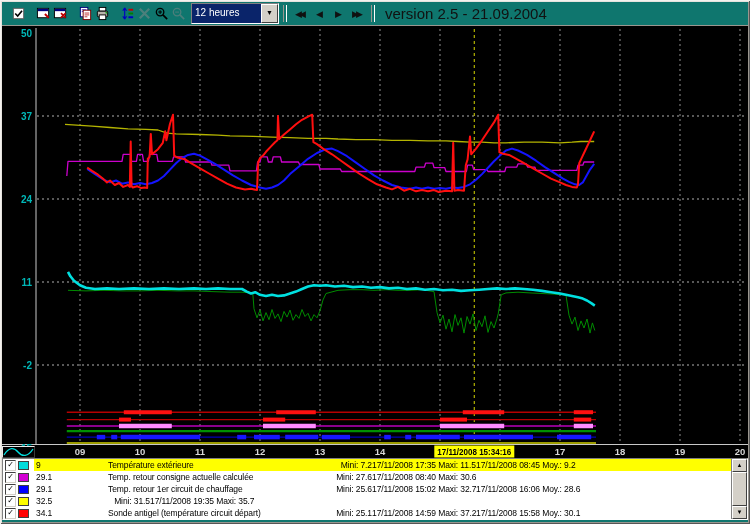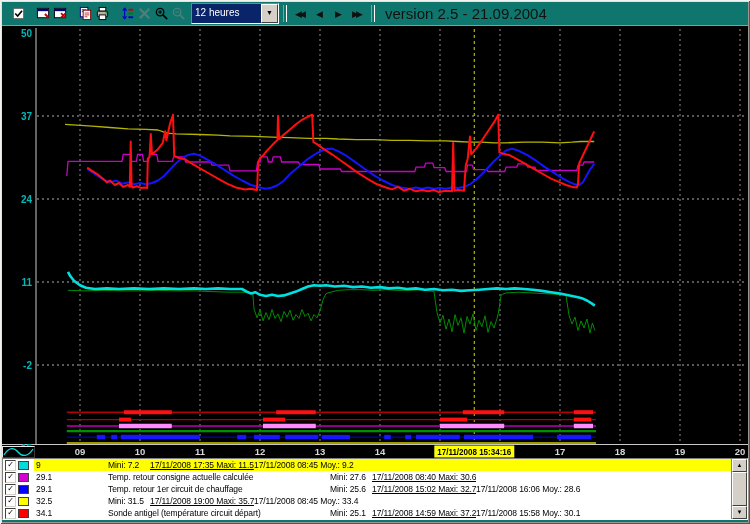--- a/index.html
+++ b/index.html
@@ -35,22 +35,22 @@
   .lrow{height:12px;display:flex;align-items:stretch;font-size:8.5px;letter-spacing:-0.1px;color:#000;white-space:nowrap;background:#fff;}
   .cbwrap{width:15px;display:flex;align-items:center;justify-content:center;background:#fff;flex:0 0 auto;}
   .cb{width:9px;height:9px;background:#fff;border:1px solid;border-color:#404040 #d4d0c8 #d4d0c8 #404040;font-size:8px;line-height:8px;text-align:center;color:#000;}
   .swwrap{width:16px;display:flex;align-items:center;justify-content:flex-start;background:#fff;flex:0 0 auto;}
   .sw{width:11px;height:9px;border:1px solid #404040;box-sizing:border-box;}
   .rowrest{flex:1;display:flex;align-items:center;overflow:hidden;}
   .lrow.selected .rowrest{background:#ffff00;}
   .cell{display:inline-block;overflow:hidden;flex:0 0 auto;}
   .c-val{width:74px;padding-left:2px;box-sizing:border-box;}
   .c-lbl{width:222px;}
-  .c-mini{width:42px;}
-  .c-maxi{width:104px;text-decoration:underline;}
+  .c-mini{width:42px;text-align:right;}
+  .c-maxi{width:104px;}
   .c-moy{flex:1 1 auto;}
   .vscroll{width:15px;border-left:1px solid #808080;background:#e8e6e0;display:flex;flex-direction:column;flex:0 0 auto;}
   .sbtn{height:13px;background:#d4d0c8;border:1px solid;border-color:#fff #404040 #404040 #fff;font-size:6px;line-height:11px;text-align:center;color:#000;box-sizing:border-box;}
   .sthumb{flex:1;background:#d4d0c8;border:1px solid;border-color:#fff #404040 #404040 #fff;box-sizing:border-box;margin:0;}
 </style>
 </head>
 <body>
 
 <div class="window">
 
@@ -249,20 +249,21 @@
     <div id="legend-rows">
         <div class="lrow selected">
           <div class="cbwrap">
             <div class="cb">✓</div>
           </div>
           <div class="swwrap">
             <div class="sw" style="background: rgb(0, 220, 220);"></div>
           </div>
           <div class="rowrest">
             <span class="cell c-val">9</span>
+            <span class="cell c-lbl">Température extérieure</span>
             <span class="cell c-mini">Mini: 7.2</span>
             <span class="cell c-maxi">17/11/2008 17:35 Maxi: 11.5</span>
             <span class="cell c-moy">17/11/2008 08:45 Moy.: 9.2</span>
           </div>
         </div>
         <div class="lrow">
           <div class="cbwrap">
             <div class="cb">✓</div>
           </div>
           <div class="swwrap">
@@ -293,22 +294,21 @@
         <div class="lrow">
           <div class="cbwrap">
             <div class="cb">✓</div>
           </div>
           <div class="swwrap">
             <div class="sw" style="background: rgb(255, 255, 0);"></div>
           </div>
           <div class="rowrest">
             <span class="cell c-val">32.5</span>
             <span class="cell c-mini">Mini: 31.5</span>
-            <span class="cell c-maxi">17/11/2008 19:00 Maxi: 35.7</span>
-            <span class="cell c-moy">17/11/2008 08:45 Moy.: 33.4</span>
+            <span class="cell c-maxi">17/11/2008 19:35 Maxi: 35.7</span>
           </div>
         </div>
         <div class="lrow">
           <div class="cbwrap">
             <div class="cb">✓</div>
           </div>
           <div class="swwrap">
             <div class="sw" style="background: rgb(255, 0, 0);"></div>
           </div>
           <div class="rowrest">

